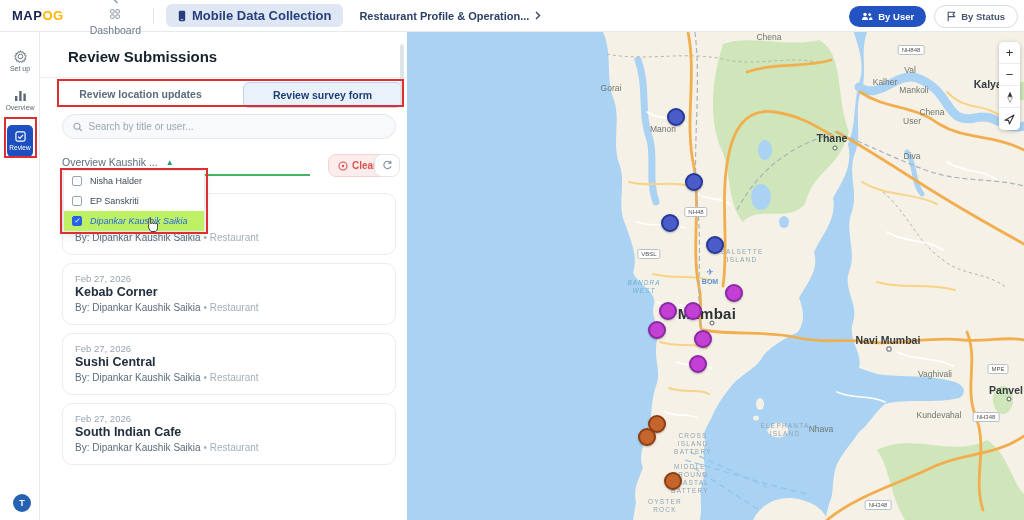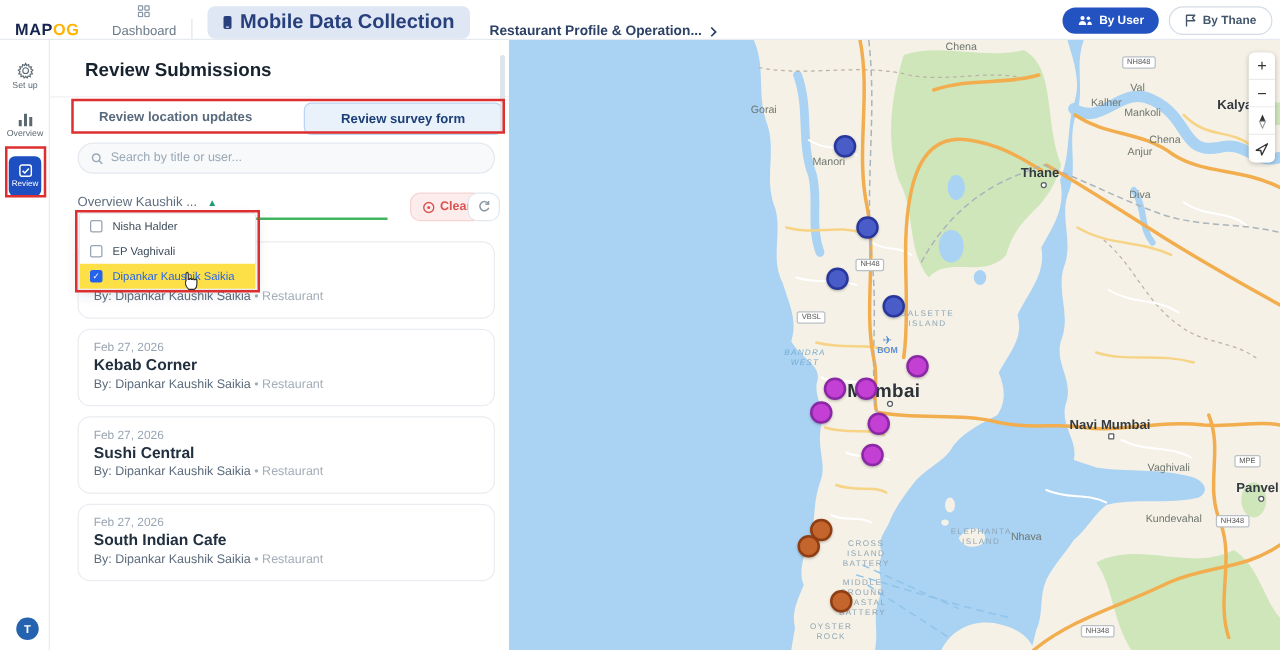--- a/index.html
+++ b/index.html
@@ -1,27 +1,27 @@
 <!DOCTYPE html>
 <html><head>
 <meta charset="utf-8">
 <style>
   * { margin:0; padding:0; box-sizing:border-box; }
   html,body { width:1024px; height:520px; font-family:"Liberation Sans", sans-serif; }
   #app { position:relative; width:1024px; height:520px; background:#fff; overflow:hidden; }
 
   
   #topbar { position:absolute; left:0; top:0; width:1024px; height:32px; background:#fff;
-            border-bottom:1px solid #e6eaef; display:flex; align-items:flex-end; z-index:30; }
+            border-bottom:1px solid #e6eaef; display:flex; align-items:center; z-index:30; }
   .logo { margin-left:12px; font-size:13px; font-weight:bold; letter-spacing:.5px; }
   .logo .map { color:#14244d; } .logo .og { color:#ffb400; }
   .tb-back { display:flex; align-items:center; gap:5px; margin-left:26px; color:#6b7a88; font-size:10.5px;flex-direction:column; }
   .tb-divider { width:1px; height:16px; background:#e2e7ed; margin:0 12px; }
   .pill-collection { display:flex; align-items:center; gap:6px; background:#dfe6f4; border-radius:6px;
-                     padding:4px 12px; font-size:16px; font-weight:bold; color:#27407c; cursor:pointer; }
+                     padding:4px 12px; font-size:13px; font-weight:bold; color:#27407c; cursor:pointer; }
   .breadcrumb { display:flex; align-items:center; gap:6px; margin-left:16px; font-size:11px;
                 font-weight:bold; color:#2c4166; }
   .tb-right { position:absolute; right:6px; top:0; height:32px; display:flex; align-items:center; gap:8px; }
   .btn-blue { display:flex; align-items:center; gap:5px; background:#2353c0; color:#fff; border:none;
               font-size:9.5px; font-weight:bold; padding:5px 12px; border-radius:13px; cursor:pointer;
               font-family:"Liberation Sans",sans-serif; }
   .btn-ghost { display:flex; align-items:center; gap:5px; background:#fff; color:#44566b;
                border:1px solid #d4dce5; font-size:9.5px; font-weight:600; padding:5px 12px;
                border-radius:13px; cursor:pointer; font-family:"Liberation Sans",sans-serif; }
   .btn-editor { border-radius:6px; margin-left:150px; }
@@ -70,21 +70,21 @@
   .card .c-date { font-size:9.5px; color:#98a4b1; height:12px; }
   .card .c-title { font-size:12.5px; font-weight:bold; color:#212f3e; height:17px; }
   .card .c-by { font-size:10px; color:#5d6c7c; }
   .card .c-cat { font-size:10px; color:#a3aeb9; }
   .scrollbar { position:absolute; left:360px; top:12px; width:4px; height:62px; background:#dfe4e9; border-radius:2px; }
 
   
   #dropdown { position:absolute; left:63px; top:170px; width:142px; background:#fff;
               border:1px solid #e6e9ee; border-radius:3px; box-shadow:0 4px 10px rgba(20,40,70,.12); z-index:40; }
   .dd-row { display:flex; align-items:center; gap:8px; height:20px; padding:0 8px; cursor:pointer; }
-  .dd-row.sel { background:#fde047; }
+  .dd-row.sel { background:#bef264;font-style:italic; }
   .dd-check { width:10px; height:10px; border:1.5px solid #98a4b1; border-radius:2px; background:#fff;
               flex:0 0 auto; display:flex; align-items:center; justify-content:center; }
   .dd-check.on { background:#2563eb; border-color:#2563eb; color:#fff; font-size:7px; }
   .dd-label { font-size:9px; color:#3c4a59; white-space:nowrap; }
   .dd-row.sel .dd-label { color:#2563eb; }
 
   
   .ann { position:absolute; border:2.5px solid #dd2f2f; z-index:50; pointer-events:none; }
 
   
@@ -158,21 +158,21 @@
               <circle cx="8.7" cy="2.6" r="1.4"></circle>
               <path d="M7.8 8 C8 6 9 5.2 9.9 5.3 C10.9 5.4 11.5 6.4 11.5 8 Z"></path>
             </g>
           </svg>
         <span>By User</span>
       </button>
       <button class="btn-ghost">
         <svg width="9" height="11" viewBox="0 0 9 11">
             <path d="M1.2 0.8 L1.2 10.2 M1.2 1.2 L7.8 1.2 L6 3.4 L7.8 5.6 L1.2 5.6" stroke="#44566b" stroke-width="1.1" fill="none" stroke-linejoin="round"></path>
           </svg>
-        <span>By Thane</span>
+        <span>By Status</span>
       </button>
     </div>
   </div>
 
   <div id="sidebar">
     <div class="sb-item">
       <svg width="13" height="13" viewBox="0 0 16 16">
           <path d="M8 5.2 A2.8 2.8 0 1 0 8 10.8 A2.8 2.8 0 1 0 8 5.2 M8 0.8 L8.9 3 L11 2 L11.4 4.4 L13.8 4.2 L13 6.4 L15.2 7.5 L13.4 9.1 L14.8 11.1 L12.4 11.6 L12.6 14 L10.4 13.2 L9.5 15.4 L8 13.6 L6.5 15.4 L5.6 13.2 L3.4 14 L3.6 11.6 L1.2 11.1 L2.6 9.1 L0.8 7.5 L3 6.4 L2.2 4.2 L4.6 4.4 L5 2 L7.1 3 Z" fill="none" stroke="#5a6872" stroke-width="1.1"></path>
         </svg>
       <span>Set up</span>
@@ -339,21 +339,21 @@
       </g>
     </svg>
     <div id="map-overlay">
         <div class="map-label lbl-town" style="left: 362px; top: 5px;">Chena</div>
         <div class="map-label lbl-town" style="left: 204px; top: 56px;">Gorai</div>
         <div class="map-label lbl-town" style="left: 211px; top: 97px; margin-left: 45px;">Manori</div>
         <div class="map-label lbl-town" style="left: 478px; top: 50px;">Kalher</div>
         <div class="map-label lbl-town" style="left: 503px; top: 38px;">Val</div>
         <div class="map-label lbl-town" style="left: 507px; top: 58px;">Mankoli</div>
         <div class="map-label lbl-town" style="left: 525px; top: 80px;">Chena</div>
-        <div class="map-label lbl-town" style="left: 505px; top: 89px;">Anjur</div>
+        <div class="map-label lbl-town" style="left: 505px; top: 89px;">User</div>
         <div class="map-label lbl-town" style="left: 505px; top: 124px;">Diva</div>
         <div class="map-label lbl-town" style="left: 528px; top: 342px;">Vaghivali</div>
         <div class="map-label lbl-town" style="left: 532px; top: 383px;">Kundevahal</div>
         <div class="map-label lbl-town" style="left: 414px; top: 397px;">Nhava</div>
         <div class="map-label lbl-city" style="left: 425px; top: 107px;">Thane</div>
         <div class="map-label lbl-city" style="left: 481px; top: 309px;">Navi Mumbai</div>
         <div class="map-label lbl-city" style="left: 599px; top: 359px;">Panvel</div>
         <div class="map-label lbl-city" style="left: 584px; top: 53px;">Kalyan</div>
         <div class="map-label lbl-city-lg" style="left: 300px; top: 282px;">Mumbai</div>
         <div class="map-label lbl-area" style="left: 335px; top: 224px;">SALSETTE
@@ -414,21 +414,21 @@
     </div>
   </div>
 
   <div id="dropdown">
       <div class="dd-row">
         <div class="dd-check"></div>
         <span class="dd-label">Nisha Halder</span>
       </div>
       <div class="dd-row">
         <div class="dd-check"></div>
-        <span class="dd-label">EP Vaghivali</span>
+        <span class="dd-label">EP Sanskriti</span>
       </div>
       <div class="dd-row sel">
         <div class="dd-check on">✓</div>
         <span class="dd-label">Dipankar Kaushik Saikia</span>
       </div>
     </div>
 
   <div class="ann" style="left:4px; top:117px; width:33px; height:41px;"></div>
   <div class="ann" style="left:57px; top:79px; width:347px; height:28px;"></div>
   <div class="ann" style="left:60px; top:168px; width:148px; height:66px;"></div>

